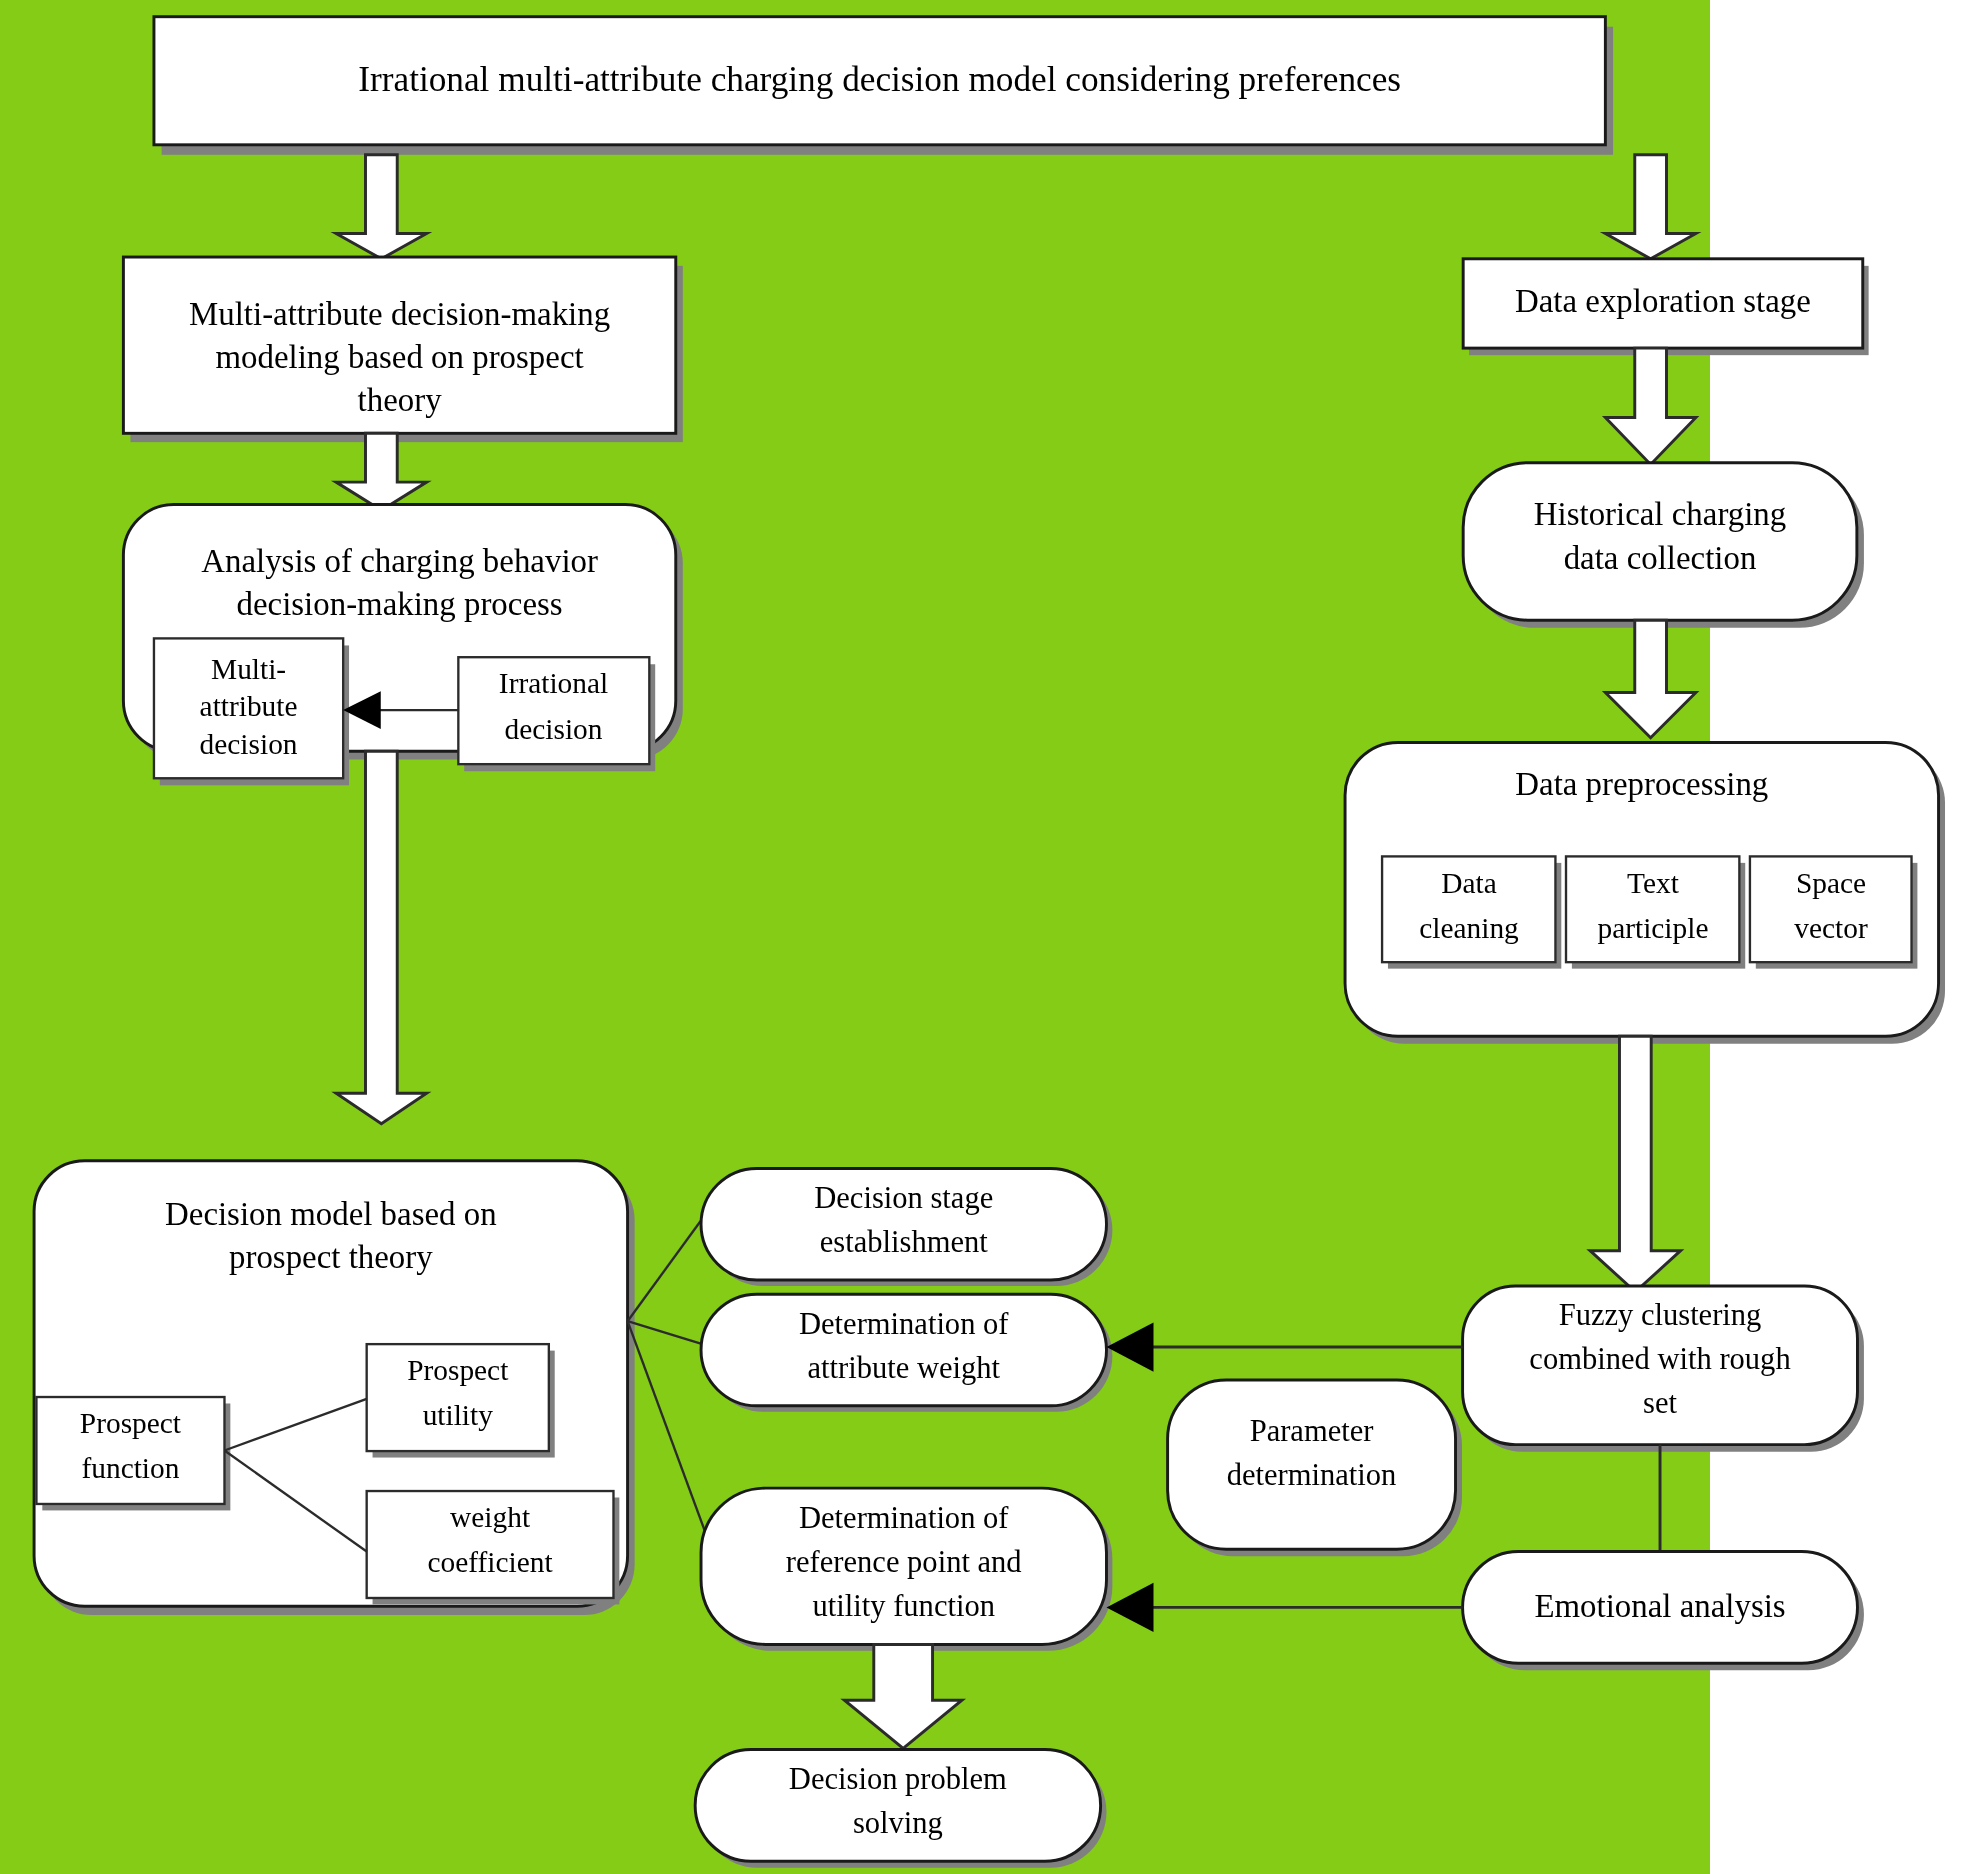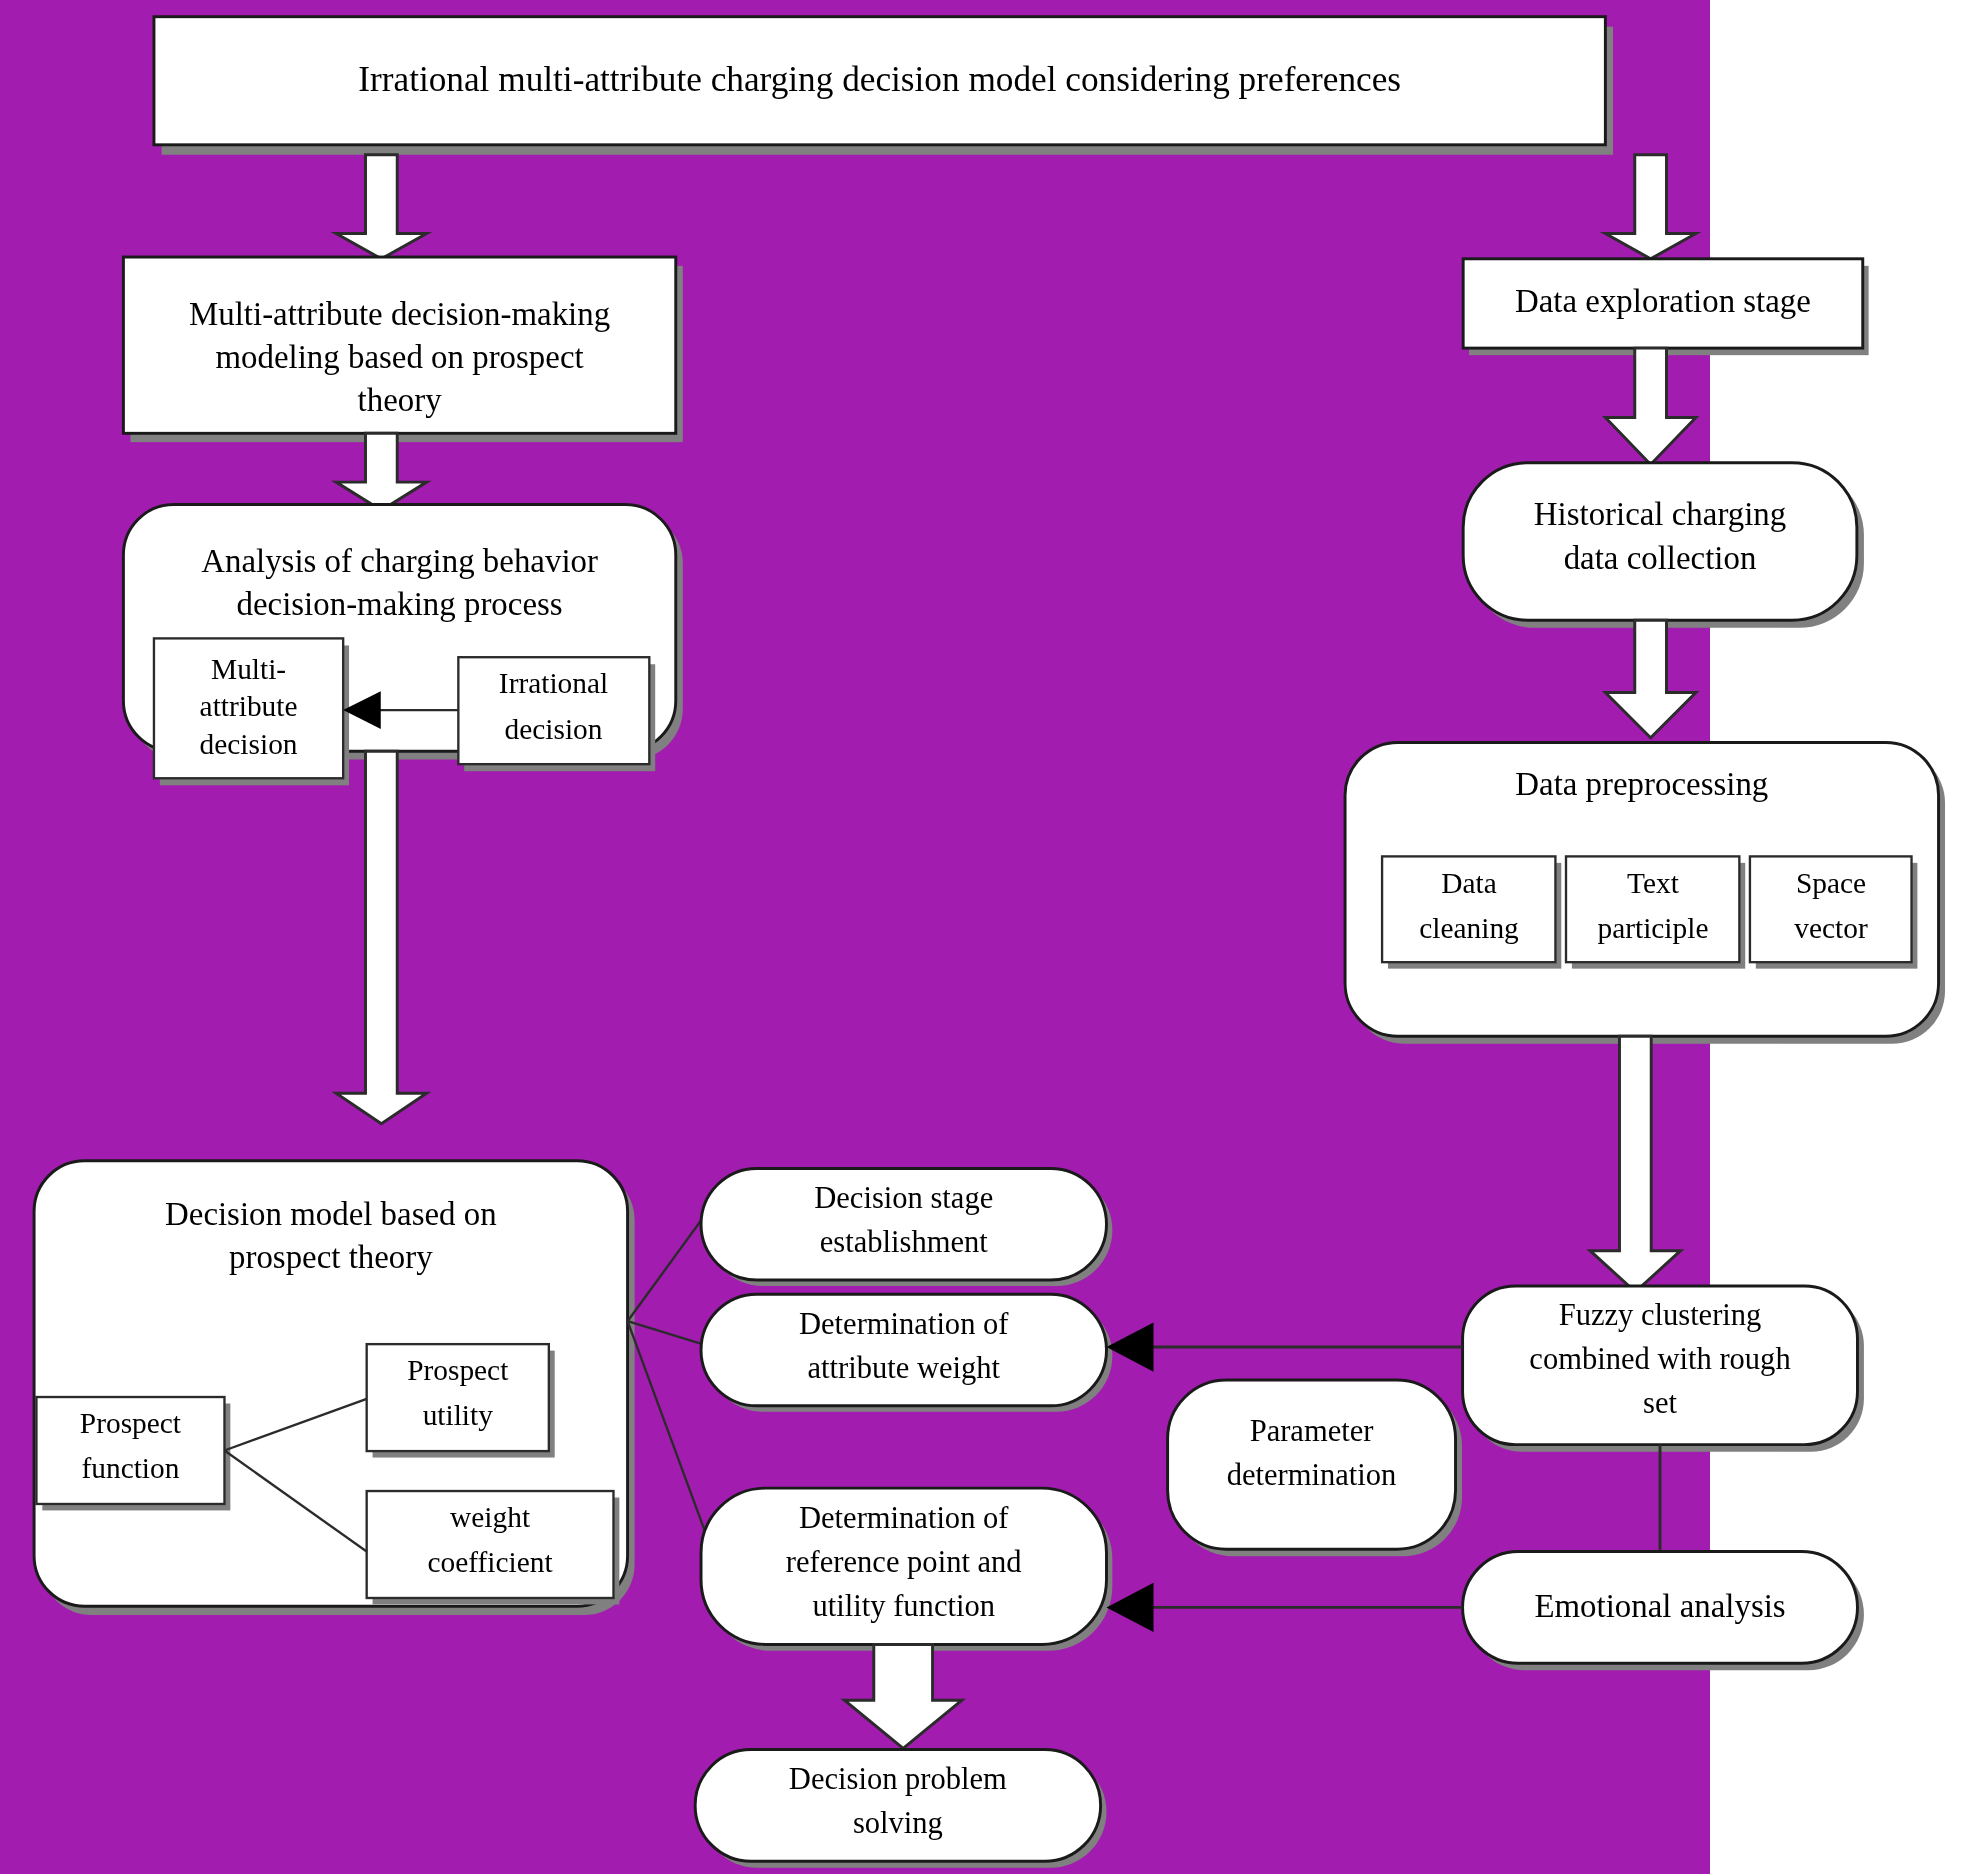--- a/index.html
+++ b/index.html
@@ -4,21 +4,21 @@
 <style>
   html, body {
     margin: 0;
     padding: 0;
     background: #ffffff;
   }
   #stage {
     position: relative;
     width: 1710px;
     height: 1875px;
-    background: #a21caf;
+    background: #84cc16;
     font-family: "Liberation Serif", "DejaVu Serif", serif;
   }
   svg#flow {
     position: absolute;
     top: 0;
     left: 0;
     width: 1965px;
     height: 1875px;
   }
   .node-rect {

